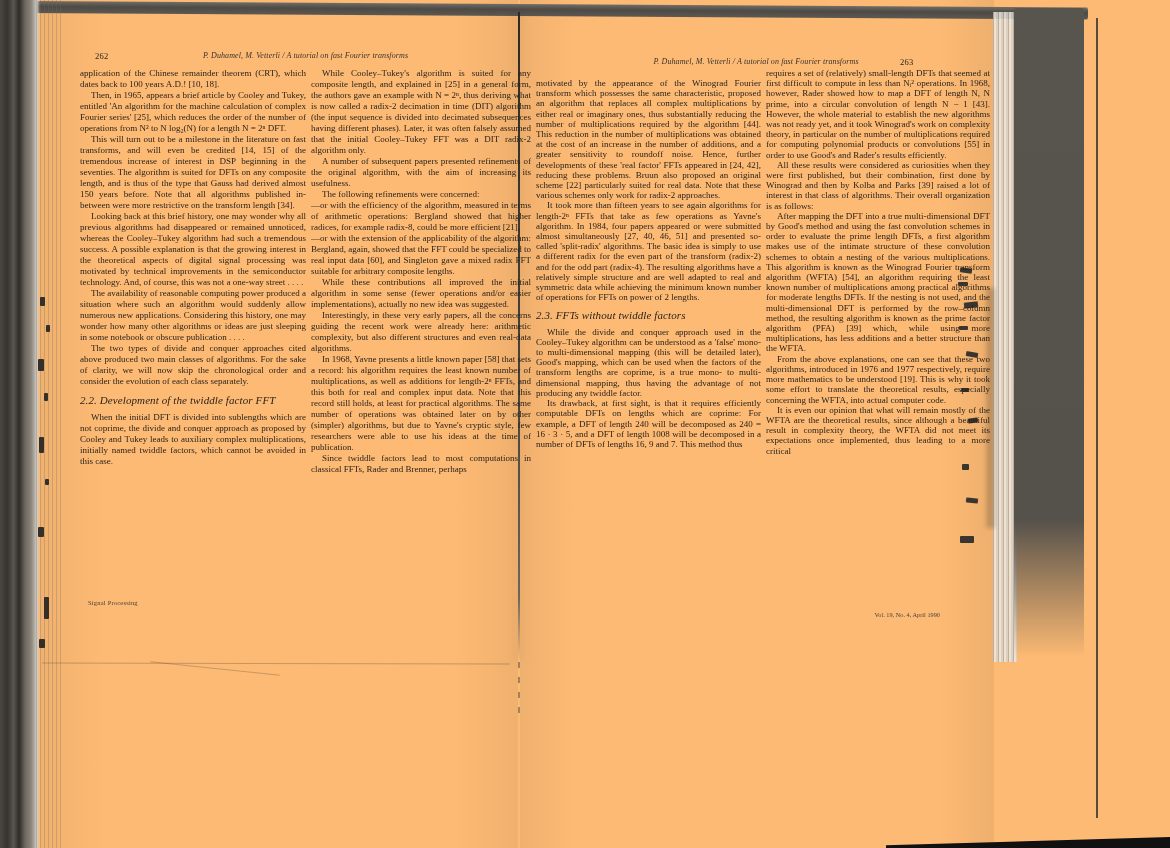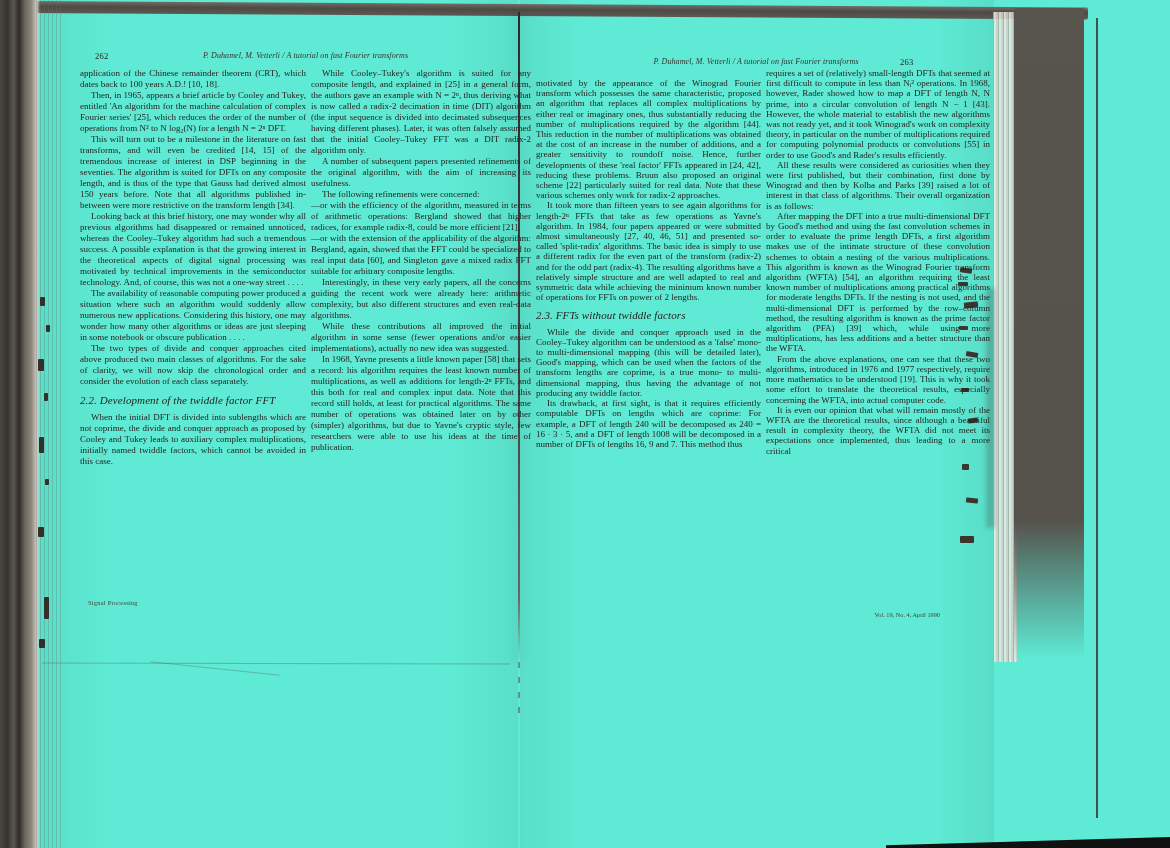--- a/index.html
+++ b/index.html
@@ -1,18 +1,18 @@
 <!DOCTYPE html>
 <html><head>
 <meta charset="utf-8">
 <style>
   html,body { margin:0; padding:0; background:#c9c7c2; }
   .stage {
     position:relative; width:1170px; height:848px; overflow:hidden;
-    background:#5eead4; font-family:"Liberation Serif", serif;
+    background:#fdba74; font-family:"Liberation Serif", serif;
   }
   
   .scan-shadow-top {
     position:absolute; left:24px; top:1px; width:1064px; height:12px;
     background:linear-gradient(180deg,#716c66,#4d4944 45%,#5d5852);
     transform:rotate(0.35deg); transform-origin:left center;
     filter:blur(0.6px); border-radius:2px;
   }
   .book-spine-left {
     position:absolute; left:0; top:0; width:40px; height:848px;
@@ -180,23 +180,24 @@
     <h3 class="sec-heading">2.2. Development of the twiddle factor FFT</h3>
     <p class="indent">When the initial DFT is divided into sublengths which are not coprime, the divide and conquer approach as proposed by Cooley and Tukey leads to auxiliary complex multiplications, initially named twiddle factors, which cannot be avoided in this case.</p>
   </div>
 
   <div class="col col-l" style="left:311px; top:68px; width:220px; height:532px;">
     <p class="indent">While Cooley–Tukey's algorithm is suited for any composite length, and explained in [25] in a general form, the authors gave an example with N = 2ⁿ, thus deriving what is now called a radix-2 decimation in time (DIT) algorithm (the input sequence is divided into decimated subsequences having different phases). Later, it was often falsely assumed that the initial Cooley–Tukey FFT was a DIT radix-2 algorithm only.</p>
     <p class="indent">A number of subsequent papers presented refinements of the original algorithm, with the aim of increasing its usefulness.</p>
     <p class="indent">The following refinements were concerned:</p>
     <p class="dash">—or with the efficiency of the algorithm, measured in terms of arithmetic operations: Bergland showed that higher radices, for example radix-8, could be more efficient [21],</p>
     <p class="dash">—or with the extension of the applicability of the algorithm: Bergland, again, showed that the FFT could be specialized to real input data [60], and Singleton gave a mixed radix FFT suitable for arbitrary composite lengths.</p>
+    <p class="indent">While these contributions all improved the initial algorithm in some sense (fewer operations and/or easier implementations), actually no new idea was suggested.</p>
     <p class="indent">Interestingly, in these very early papers, all the concerns guiding the recent work were already here: arithmetic complexity, but also different structures and even real-data algorithms.</p>
-    <p class="indent">While these contributions all improved the initial algorithm in some sense (fewer operations and/or easier implementations), actually no new idea was suggested.</p>
     <p class="indent">In 1968, Yavne presents a little known paper [58] that sets a record: his algorithm requires the least known number of multiplications, as well as additions for length-2ⁿ FFTs, and this both for real and complex input data. Note that this record still holds, at least for practical algorithms. The same number of operations was obtained later on by other (simpler) algorithms, but due to Yavne's cryptic style, few researchers were able to use his ideas at the time of publication.</p>
+    <p class="indent">Since twiddle factors lead to most computations in classical FFTs, Rader and Brenner, perhaps</p>
   </div>
 
   <div class="journal-footer" style="left:88px; top:599px;">Signal Processing</div>
 
   <div class="running-title" style="left:536px; top:57px; width:440px;">P. Duhamel, M. Vetterli / A tutorial on fast Fourier transforms</div>
   <div class="page-num" style="left:900px; top:57px; width:58px; ">263</div>
 
   <div class="col col-r" style="left:536px; top:78px; width:225px; height:528px;">
     <p>motivated by the appearance of the Winograd Fourier transform which possesses the same characteristic, proposed an algorithm that replaces all complex multiplications by either real or imaginary ones, thus substantially reducing the number of multiplications required by the algorithm [44]. This reduction in the number of multiplications was obtained at the cost of an increase in the number of additions, and a greater sensitivity to roundoff noise. Hence, further developments of these 'real factor' FFTs appeared in [24, 42], reducing these problems. Bruun also proposed an original scheme [22] particularly suited for real data. Note that these various schemes only work for radix-2 approaches.</p>
     <p class="indent">It took more than fifteen years to see again algorithms for length-2ⁿ FFTs that take as few operations as Yavne's algorithm. In 1984, four papers appeared or were submitted almost simultaneously [27, 40, 46, 51] and presented so-called 'split-radix' algorithms. The basic idea is simply to use a different radix for the even part of the transform (radix-2) and for the odd part (radix-4). The resulting algorithms have a relatively simple structure and are well adapted to real and symmetric data while achieving the minimum known number of operations for FFTs on power of 2 lengths.</p>

